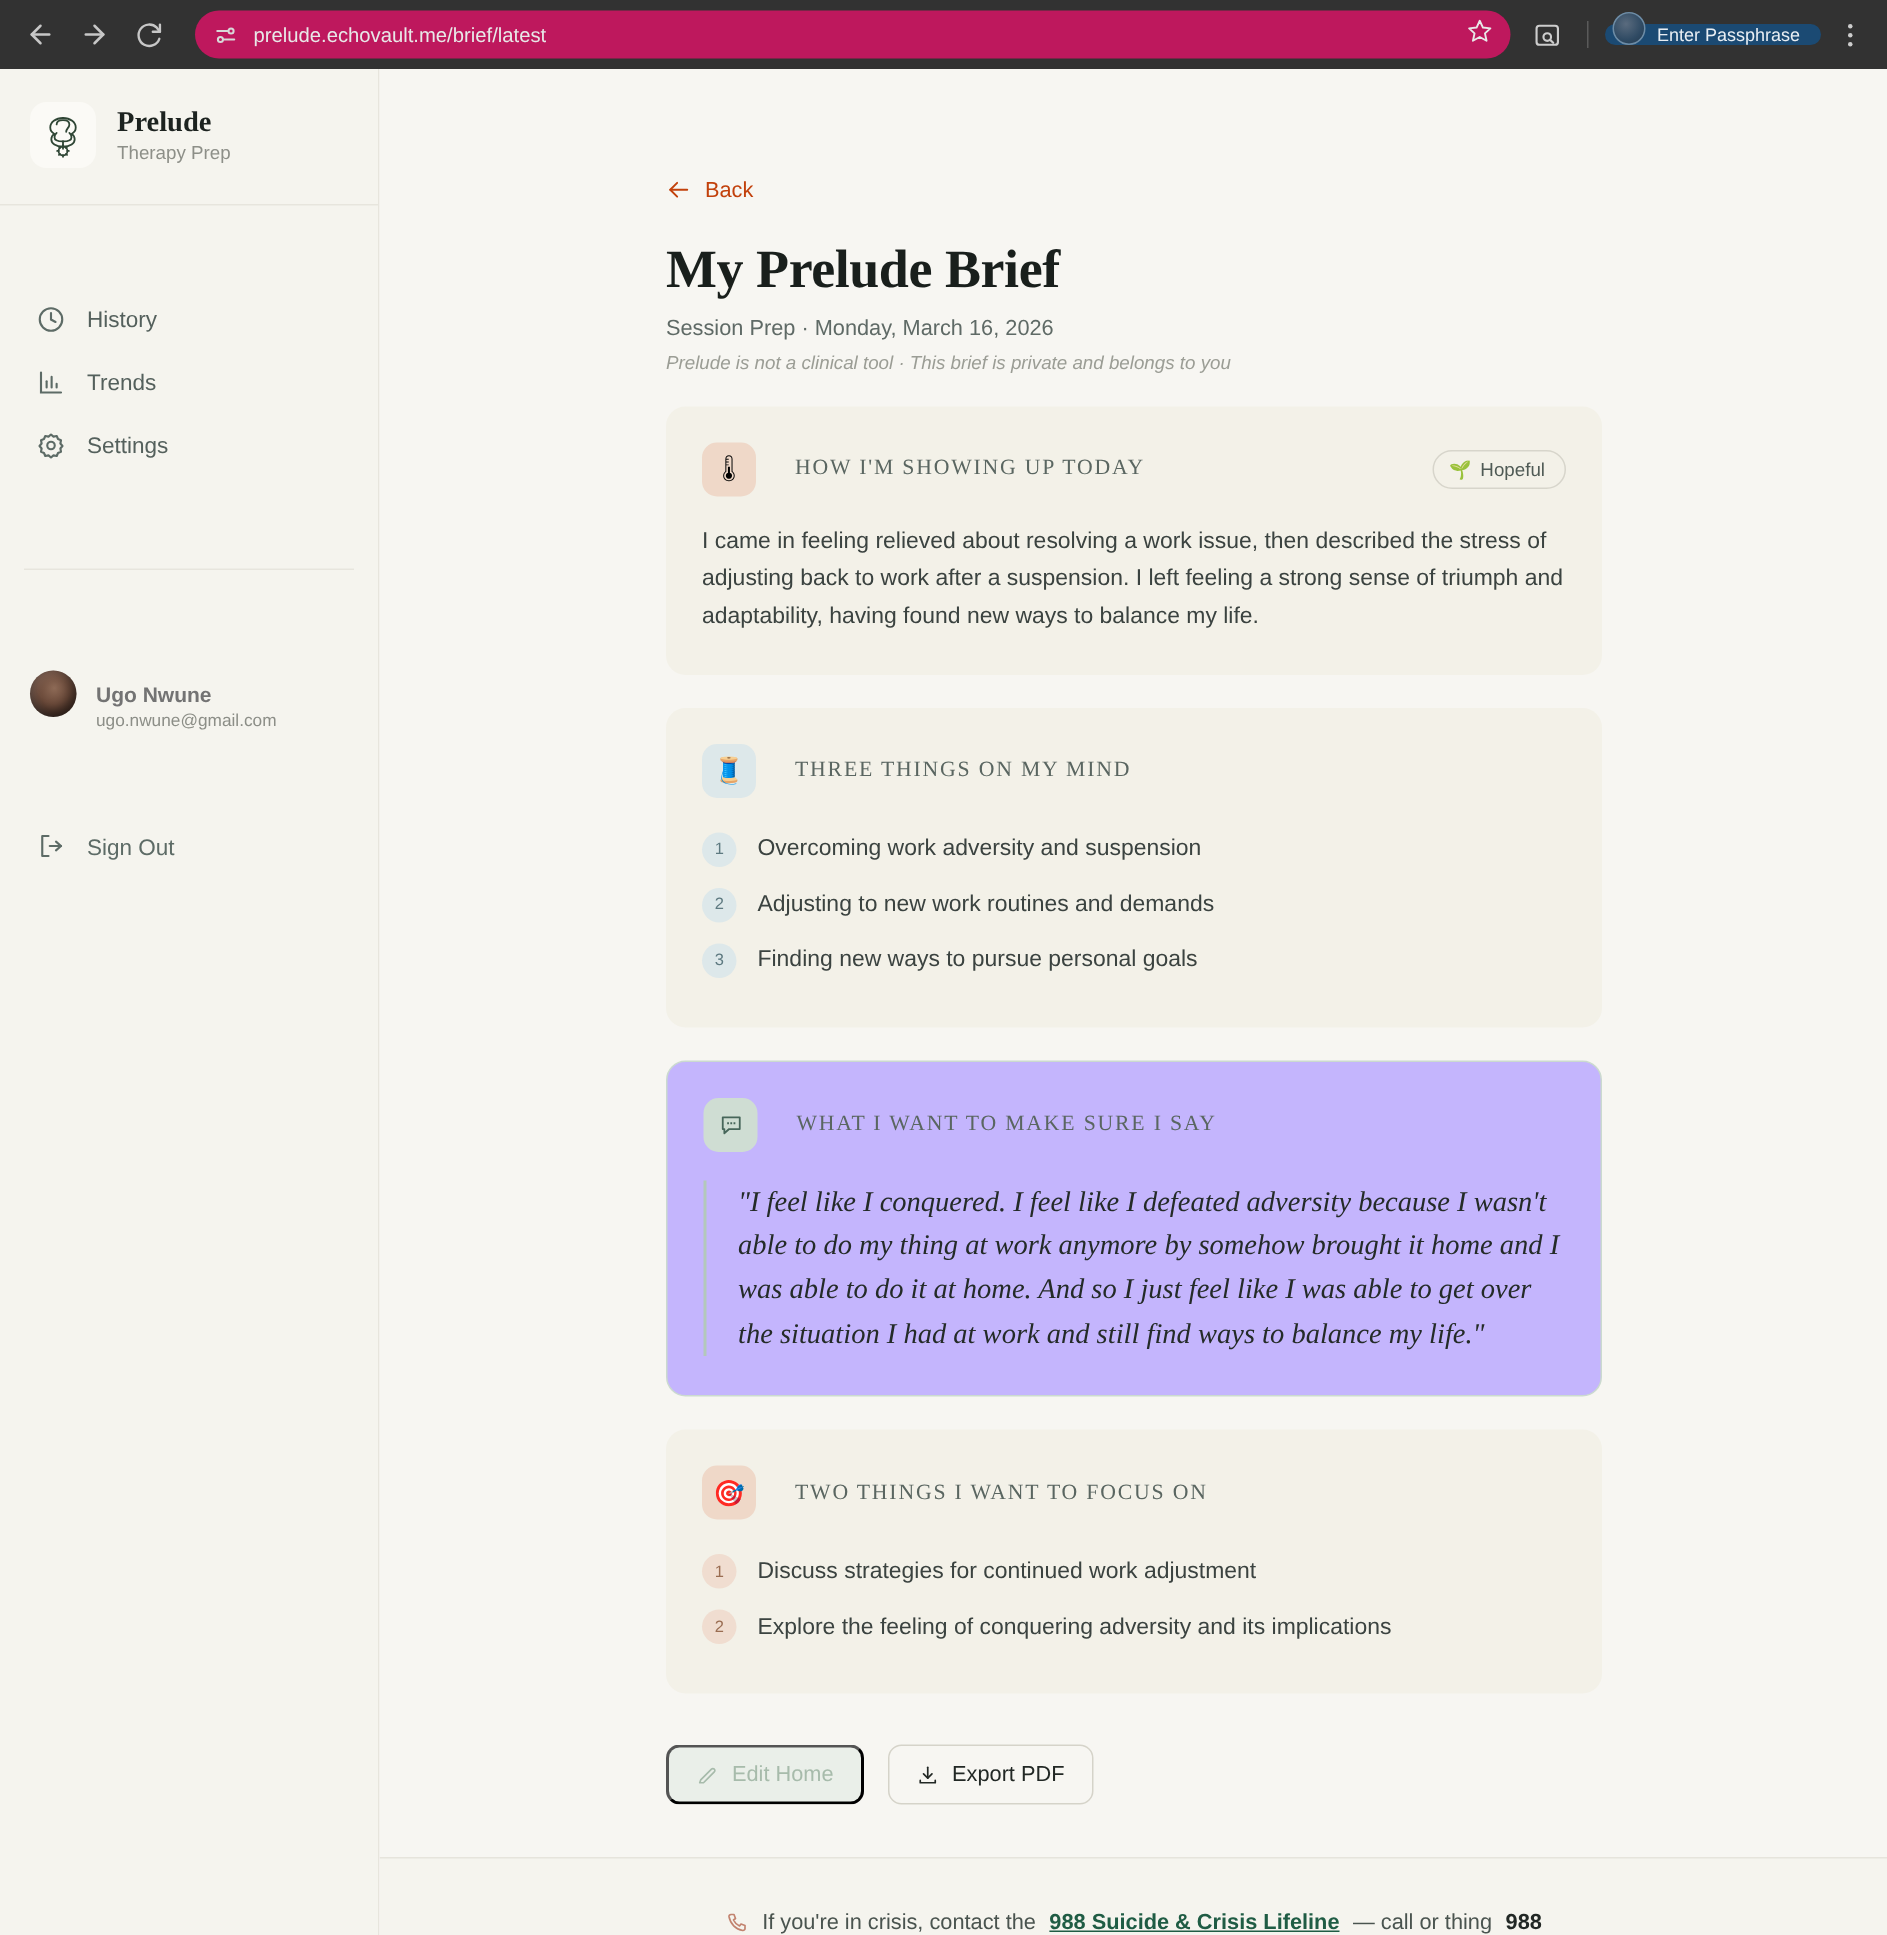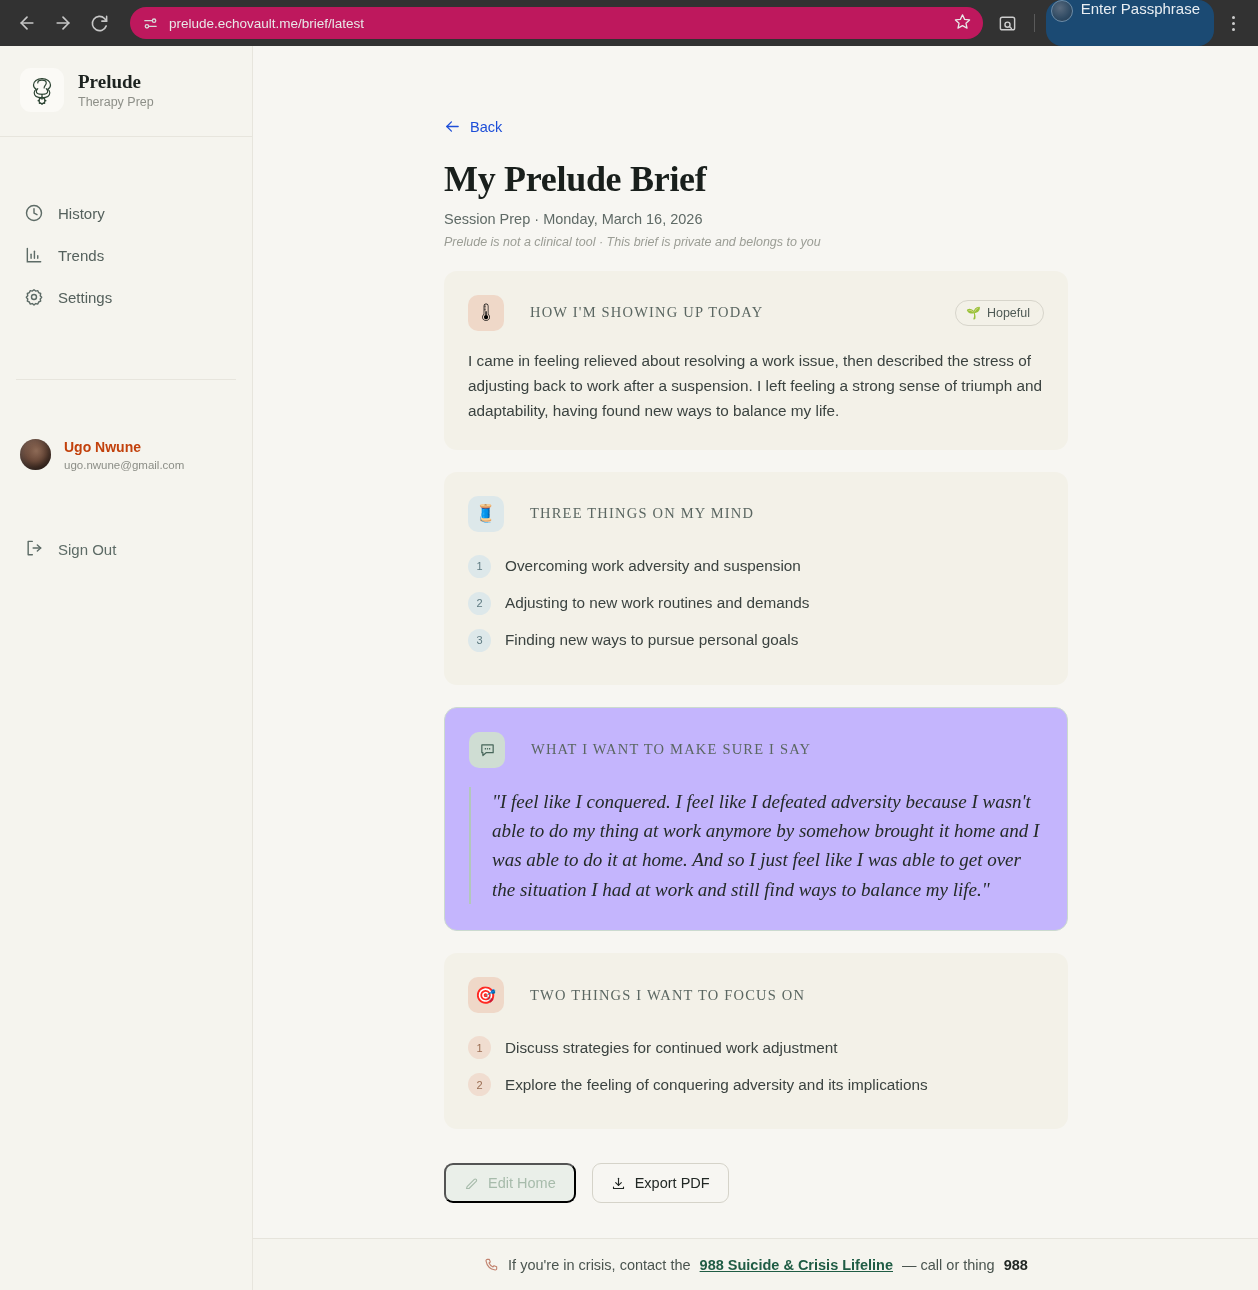--- a/index.html
+++ b/index.html
@@ -44,25 +44,25 @@
   }
   .omnibox .star { color: #e8e8e8; flex: 0 0 auto; }
   .chrome-right { display: flex; align-items: center; gap: 4px; flex: 0 0 auto; }
   .icon-btn {
     width: 30px; height: 30px;
     display: flex; align-items: center; justify-content: center;
     color: #cdcdcd;
   }
   .chrome-sep { width: 1px; height: 18px; background: #5a5a5a; margin: 0 7px; }
   .passphrase-pill {
-    display: flex; align-items: flex-start; gap: 8px;
+    display: flex; align-items: flex-end; gap: 8px;
     background: #1b4a73;
     border-radius: 16px;
-    height: 46px; padding: 0 14px 0 5px;
-    color: #e9eef3; font-size: 15px;
+    height: 14px; padding: 0 14px 0 5px;
+    color: #e9eef3; font-size: 12px;
   }
   .pp-avatar {
     width: 22px; height: 22px; border-radius: 50%;
     background: radial-gradient(circle at 40% 35%, #5a6b7e 0%, #2f4a63 60%, #24384b 100%);
     border: 1.5px solid #6d8ca6;
     flex: 0 0 auto;
   }
   .kebab { display: flex; flex-direction: column; gap: 3px; align-items: center; }
   .kebab i { width: 3px; height: 3px; border-radius: 50%; background: #cdcdcd; display: block; }
 
@@ -111,21 +111,21 @@
   .side-divider { height: 1px; background: #e7e5dd; margin: 22px 16px 0 16px; }
 
   .profile { display: flex; align-items: center; gap: 13px; padding: 20px 20px 0 20px; }
   .avatar {
     width: 31px; height: 31px; border-radius: 50%;
     flex: 0 0 auto;
     background:
       radial-gradient(circle at 52% 38%, #8d6a56 0%, #6b4a3a 42%, #3d2a22 75%, #1d1a20 100%);
     box-shadow: inset -4px -3px 7px rgba(0,0,0,.35), inset 3px 2px 6px rgba(255,255,255,.12);
   }
-  .profile-name { font-size: 14px; font-weight: bold; color: #c2410c; line-height: 1.2; }
+  .profile-name { font-size: 14px; font-weight: bold; color: #737373; line-height: 1.2; margin-top: 16px; }
   .profile-email { font-size: 11.5px; color: #8c8e87; margin-top: 3px; }
 
   .signout {
     display: flex; align-items: center; gap: 14px;
     padding: 12px 24px; margin-top: 16px;
     color: #5d6b66; font-size: 15px;
   }
 
   
   .main {
@@ -136,21 +136,21 @@
   }
   .scroll {
     flex: 1 1 auto;
     padding: 72px 0 0 0;
     overflow: hidden;
   }
   .content { width: 624px; margin-left: 191px; }
 
   .back {
     display: flex; align-items: center; gap: 9px;
-    color: #1d4ed8; font-size: 14.5px;
+    color: #c2410c; font-size: 14.5px;
     margin-bottom: 26px;
   }
   .page-title {
     font-family: "Liberation Serif", serif;
     font-size: 36px; font-weight: bold; color: #191f1c;
     letter-spacing: -0.3px;
     line-height: 1.05;
   }
   .page-meta { font-size: 14.5px; color: #5f6a66; margin-top: 12px; }
   .page-note { font-size: 12.5px; color: #9b9d95; font-style: italic; margin-top: 8px; }
@@ -219,21 +219,21 @@
     border-radius: 9px; height: 40px; padding: 0 18px;
     font-size: 14.5px;
   }
   .btn-disabled { background: #eaefe9; color: #a7bbab; }
   .btn-outline { background: transparent; border: 1px solid #d5d3c9; color: #222825; }
 
   .crisis {
     border-top: 1px solid #e6e4dc;
     background: #f5f4ee;
     height: 52px;
-    display: flex; align-items: center; justify-content: center;
+    display: flex; align-items: flex-end; justify-content: center;
     gap: 9px;
     font-size: 14.5px; color: #4a544f;
     flex: 0 0 52px;
   }
   .crisis a { color: #1f5c44; text-decoration: underline; font-weight: bold; }
   .crisis .num988 { color: #222825; font-weight: bold; }
   .crisis-icon { color: #c2836f; }
 </style>
 </head>
 <body>

